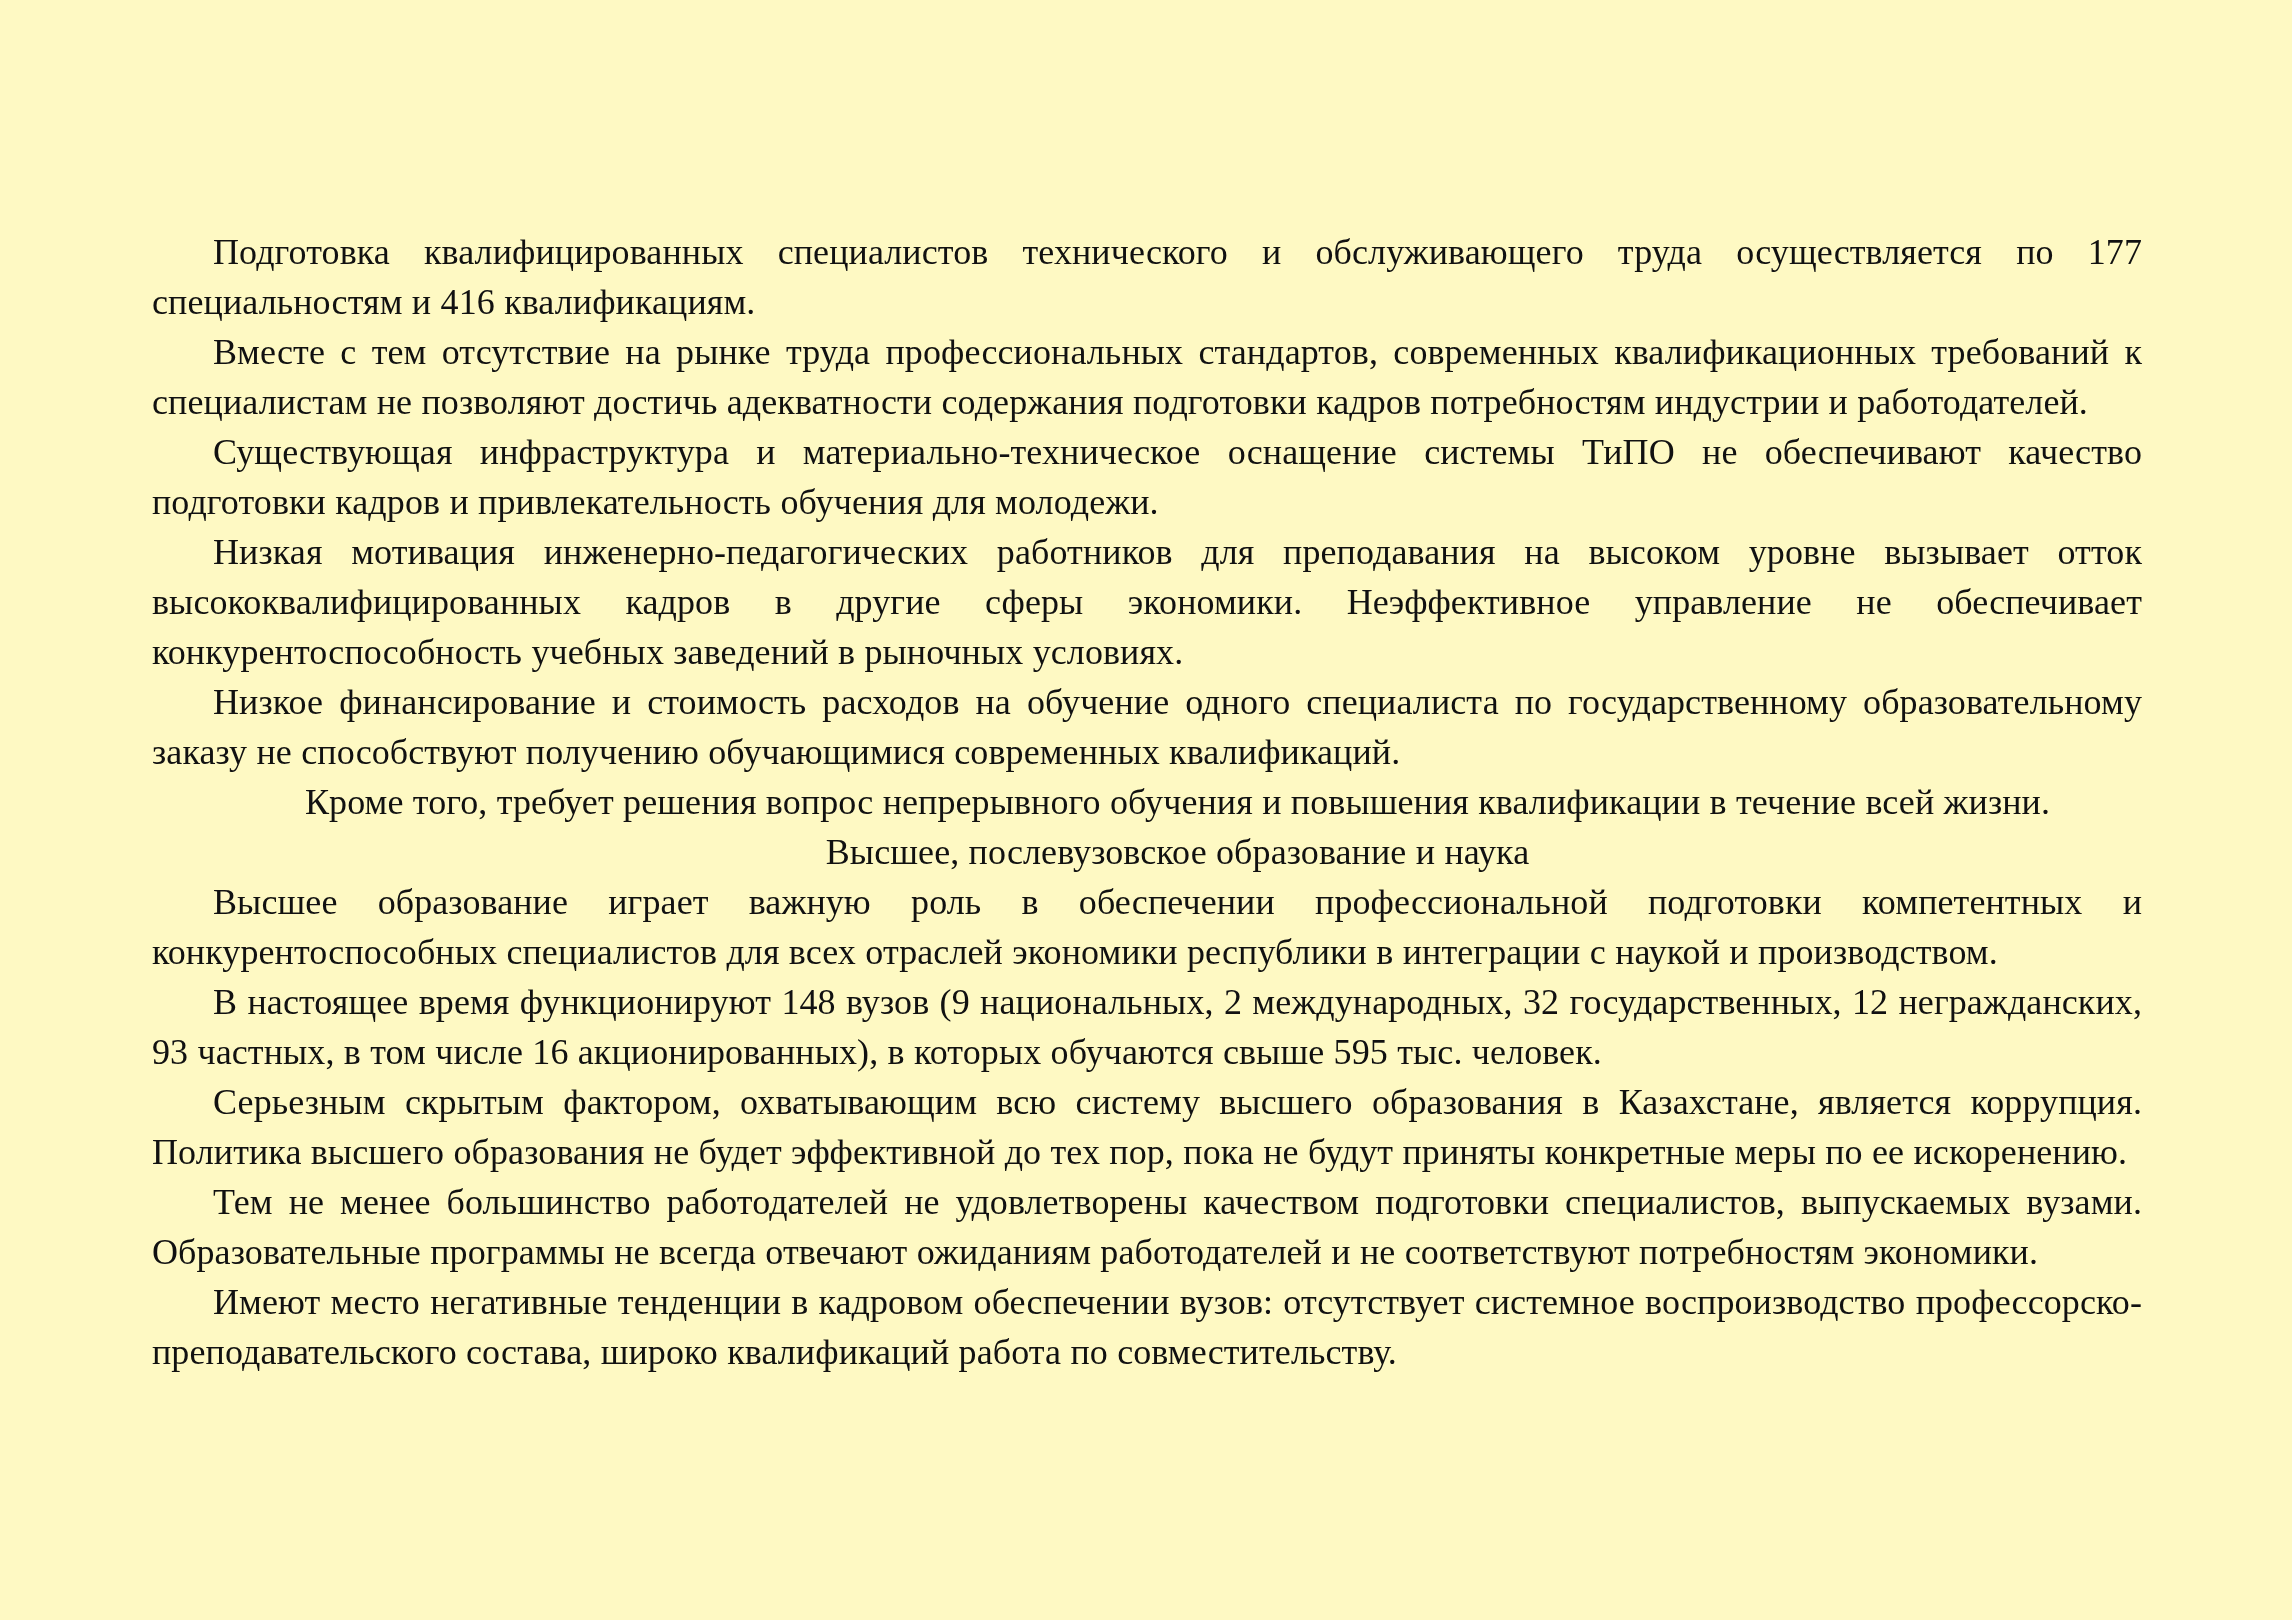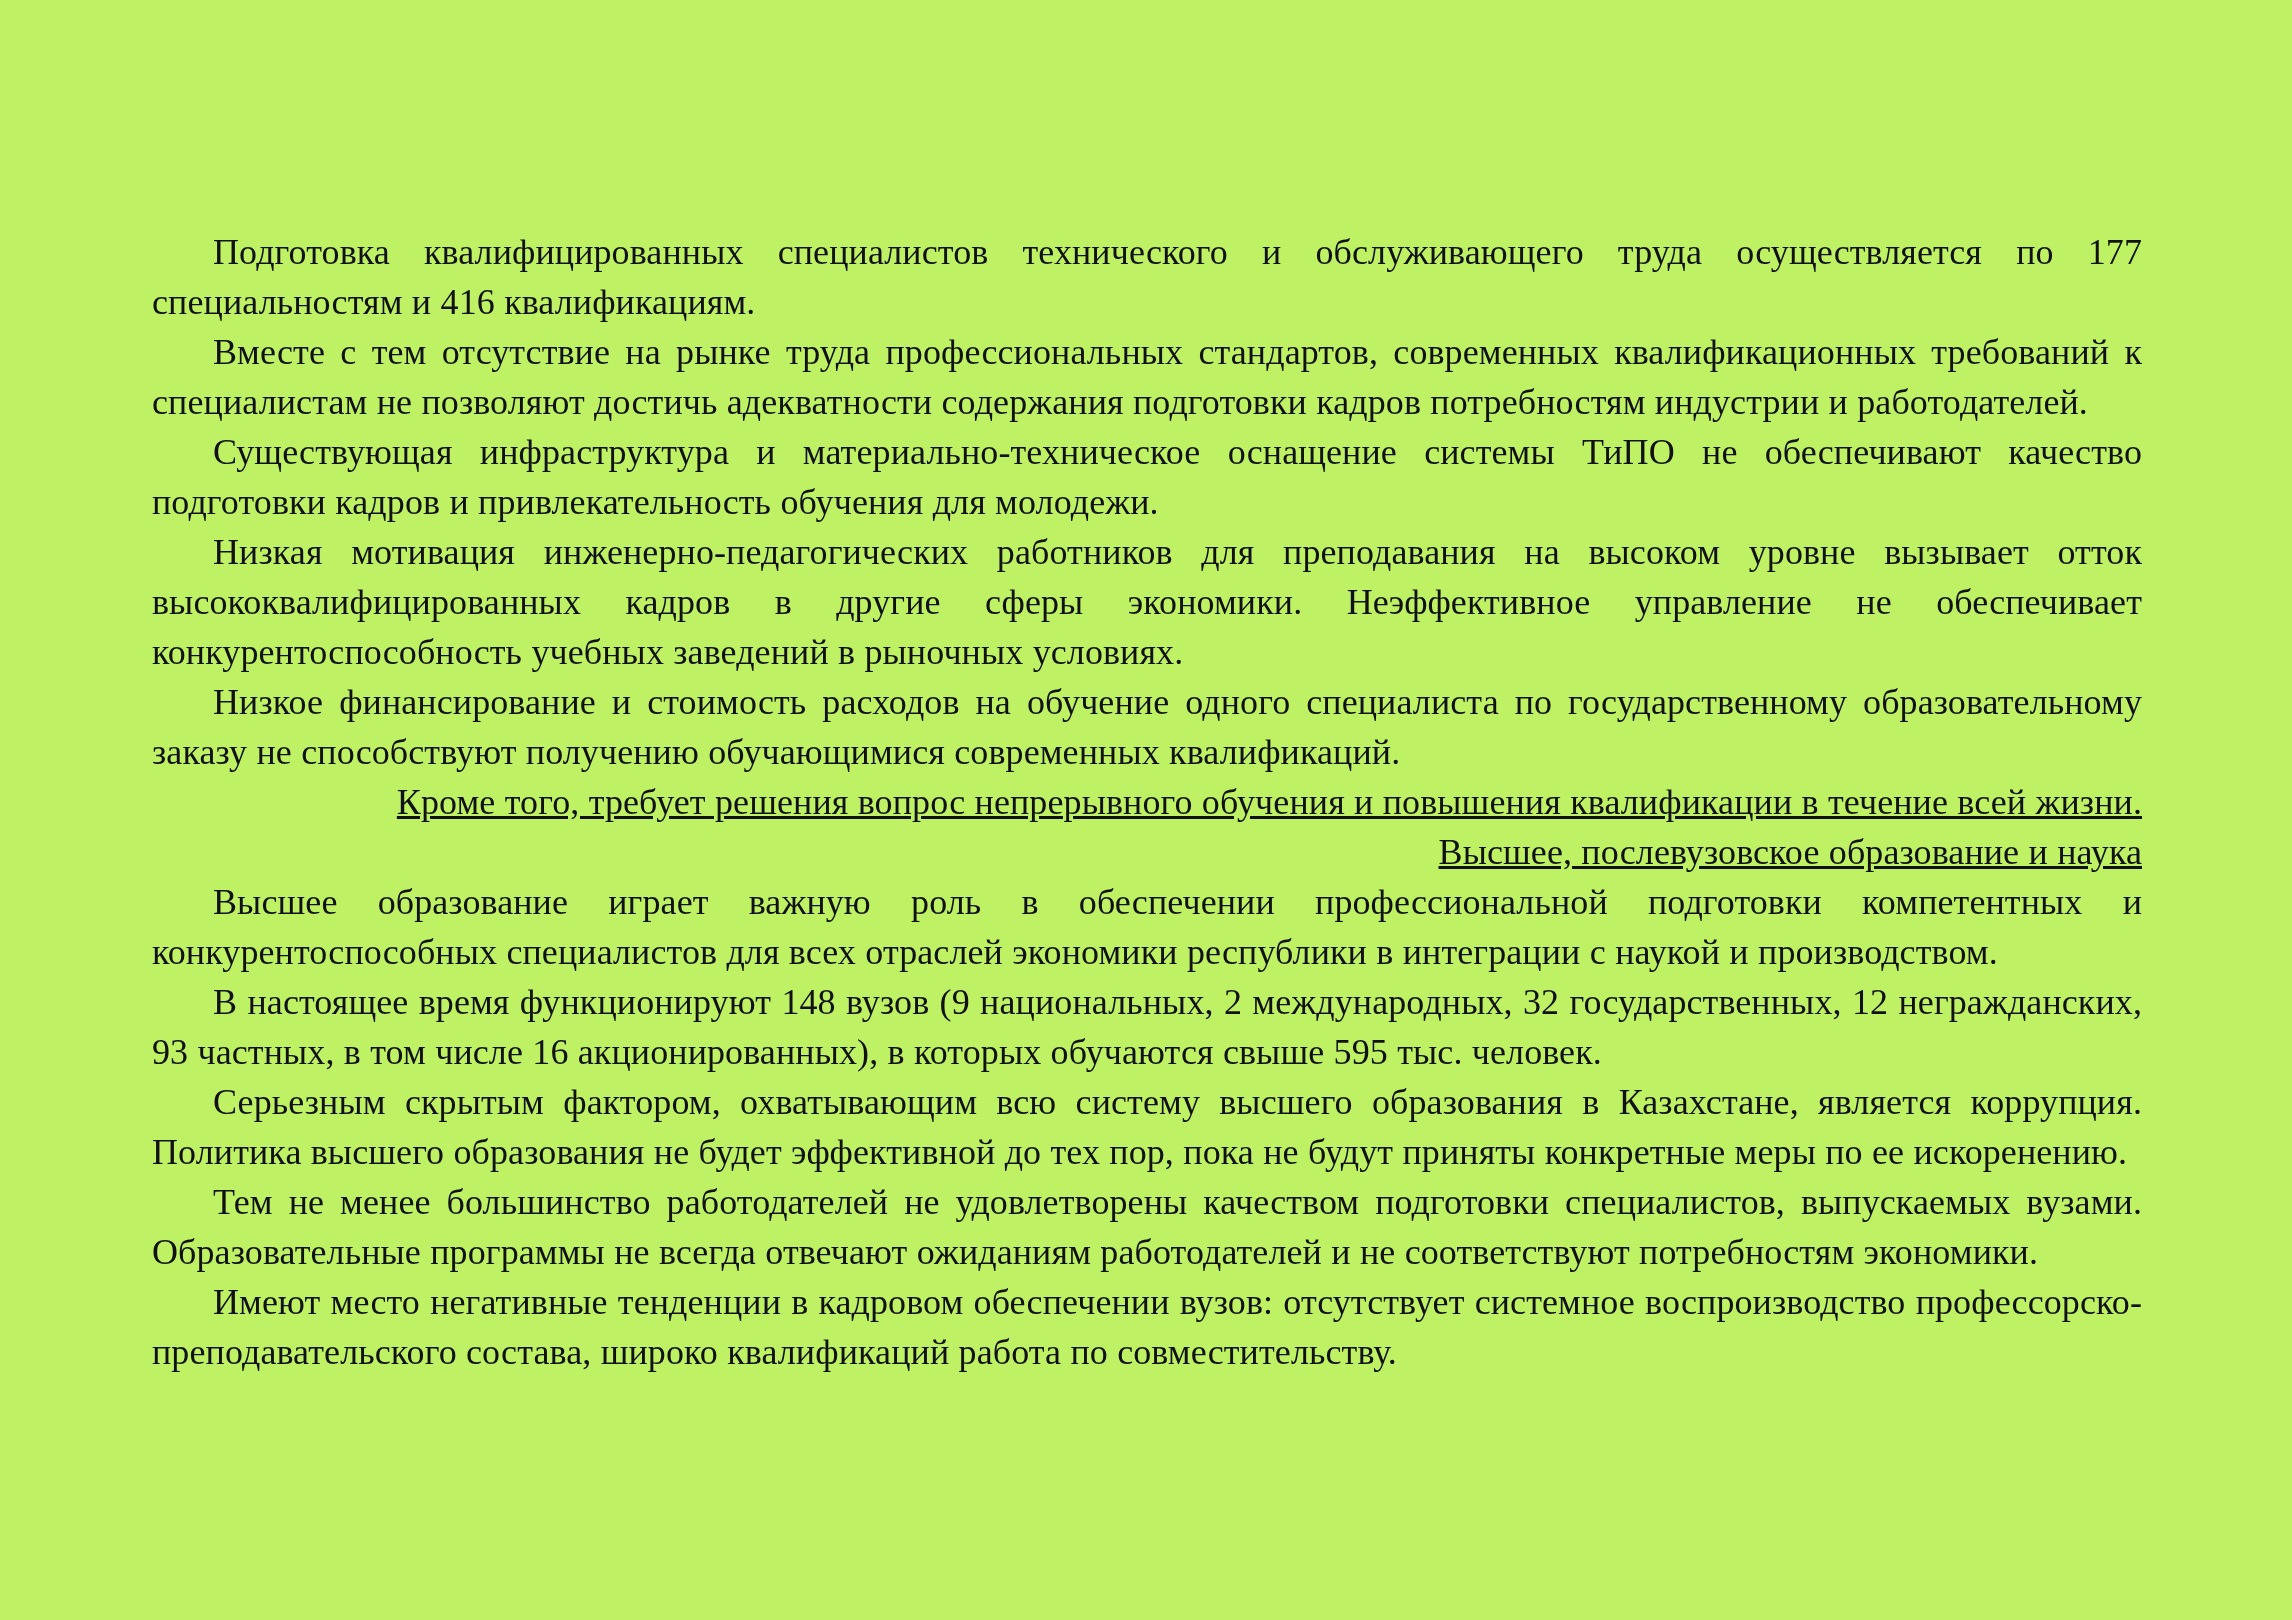--- a/index.html
+++ b/index.html
@@ -12,40 +12,39 @@
     height: 1620px;
     font-family: "Liberation Serif", "DejaVu Serif", serif;
     color: #000000;
     overflow: hidden;
   }
   .page {
     box-sizing: border-box;
     width: 2293px;
     height: 1620px;
     padding: 227px 152px 0 152px;
-    background: #bef264;
+    background: #fef9c3;
   }
   .doc-body {
     width: 1990px;
   }
   p.para {
     margin: 0;
     padding: 0;
     text-align: justify;
     text-justify: inter-word;
     text-indent: 61px;
     font-size: 36px;
     line-height: 50px;
     letter-spacing: 0.1px;
     word-spacing: 0.2px;
     color: #111111;
   }
   p.para.nojustify {
-    text-align: right;
-    text-decoration: underline;
+    text-align: center;
   }
 </style>
 </head>
 <body>
 
 <div class="page">
   <div class="doc-body">
 
     <p class="para">Подготовка квалифицированных специалистов технического и обслуживающего труда осуществляется по 177 специальностям и 416 квалификациям.</p>
     <p class="para">Вместе с тем отсутствие на рынке труда профессиональных стандартов, современных квалификационных требований к специалистам не позволяют достичь адекватности содержания подготовки кадров потребностям индустрии и работодателей.</p>

